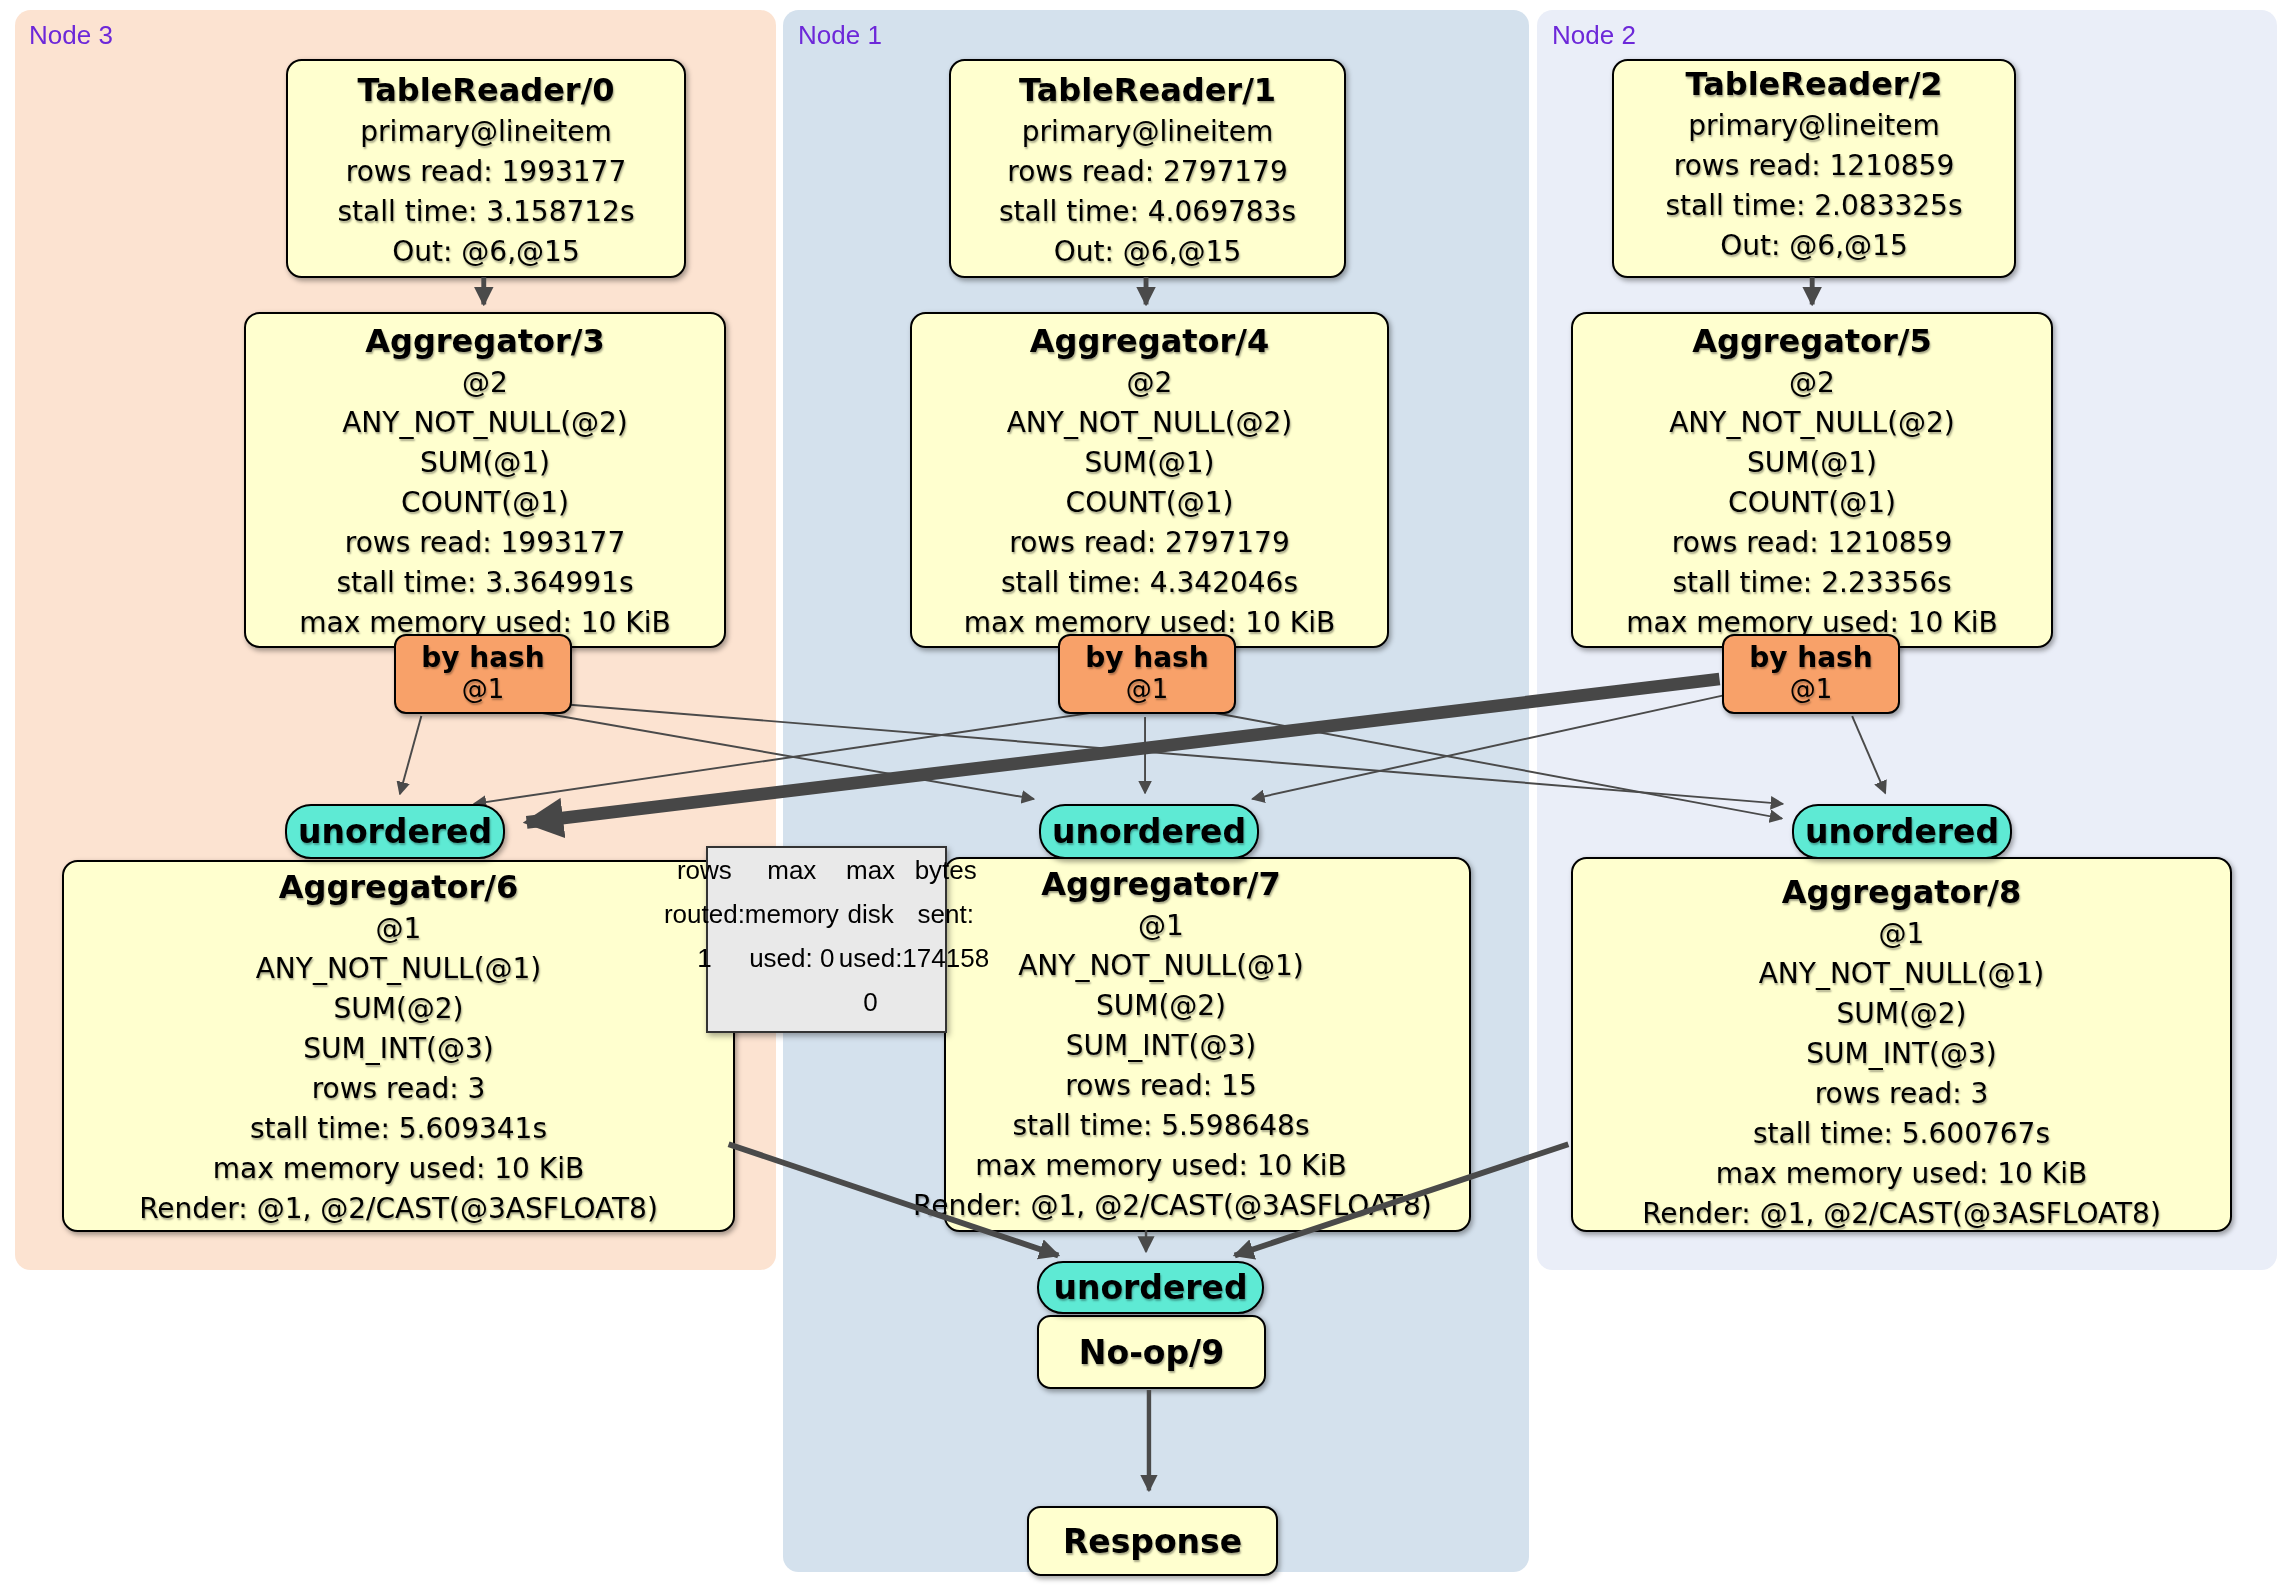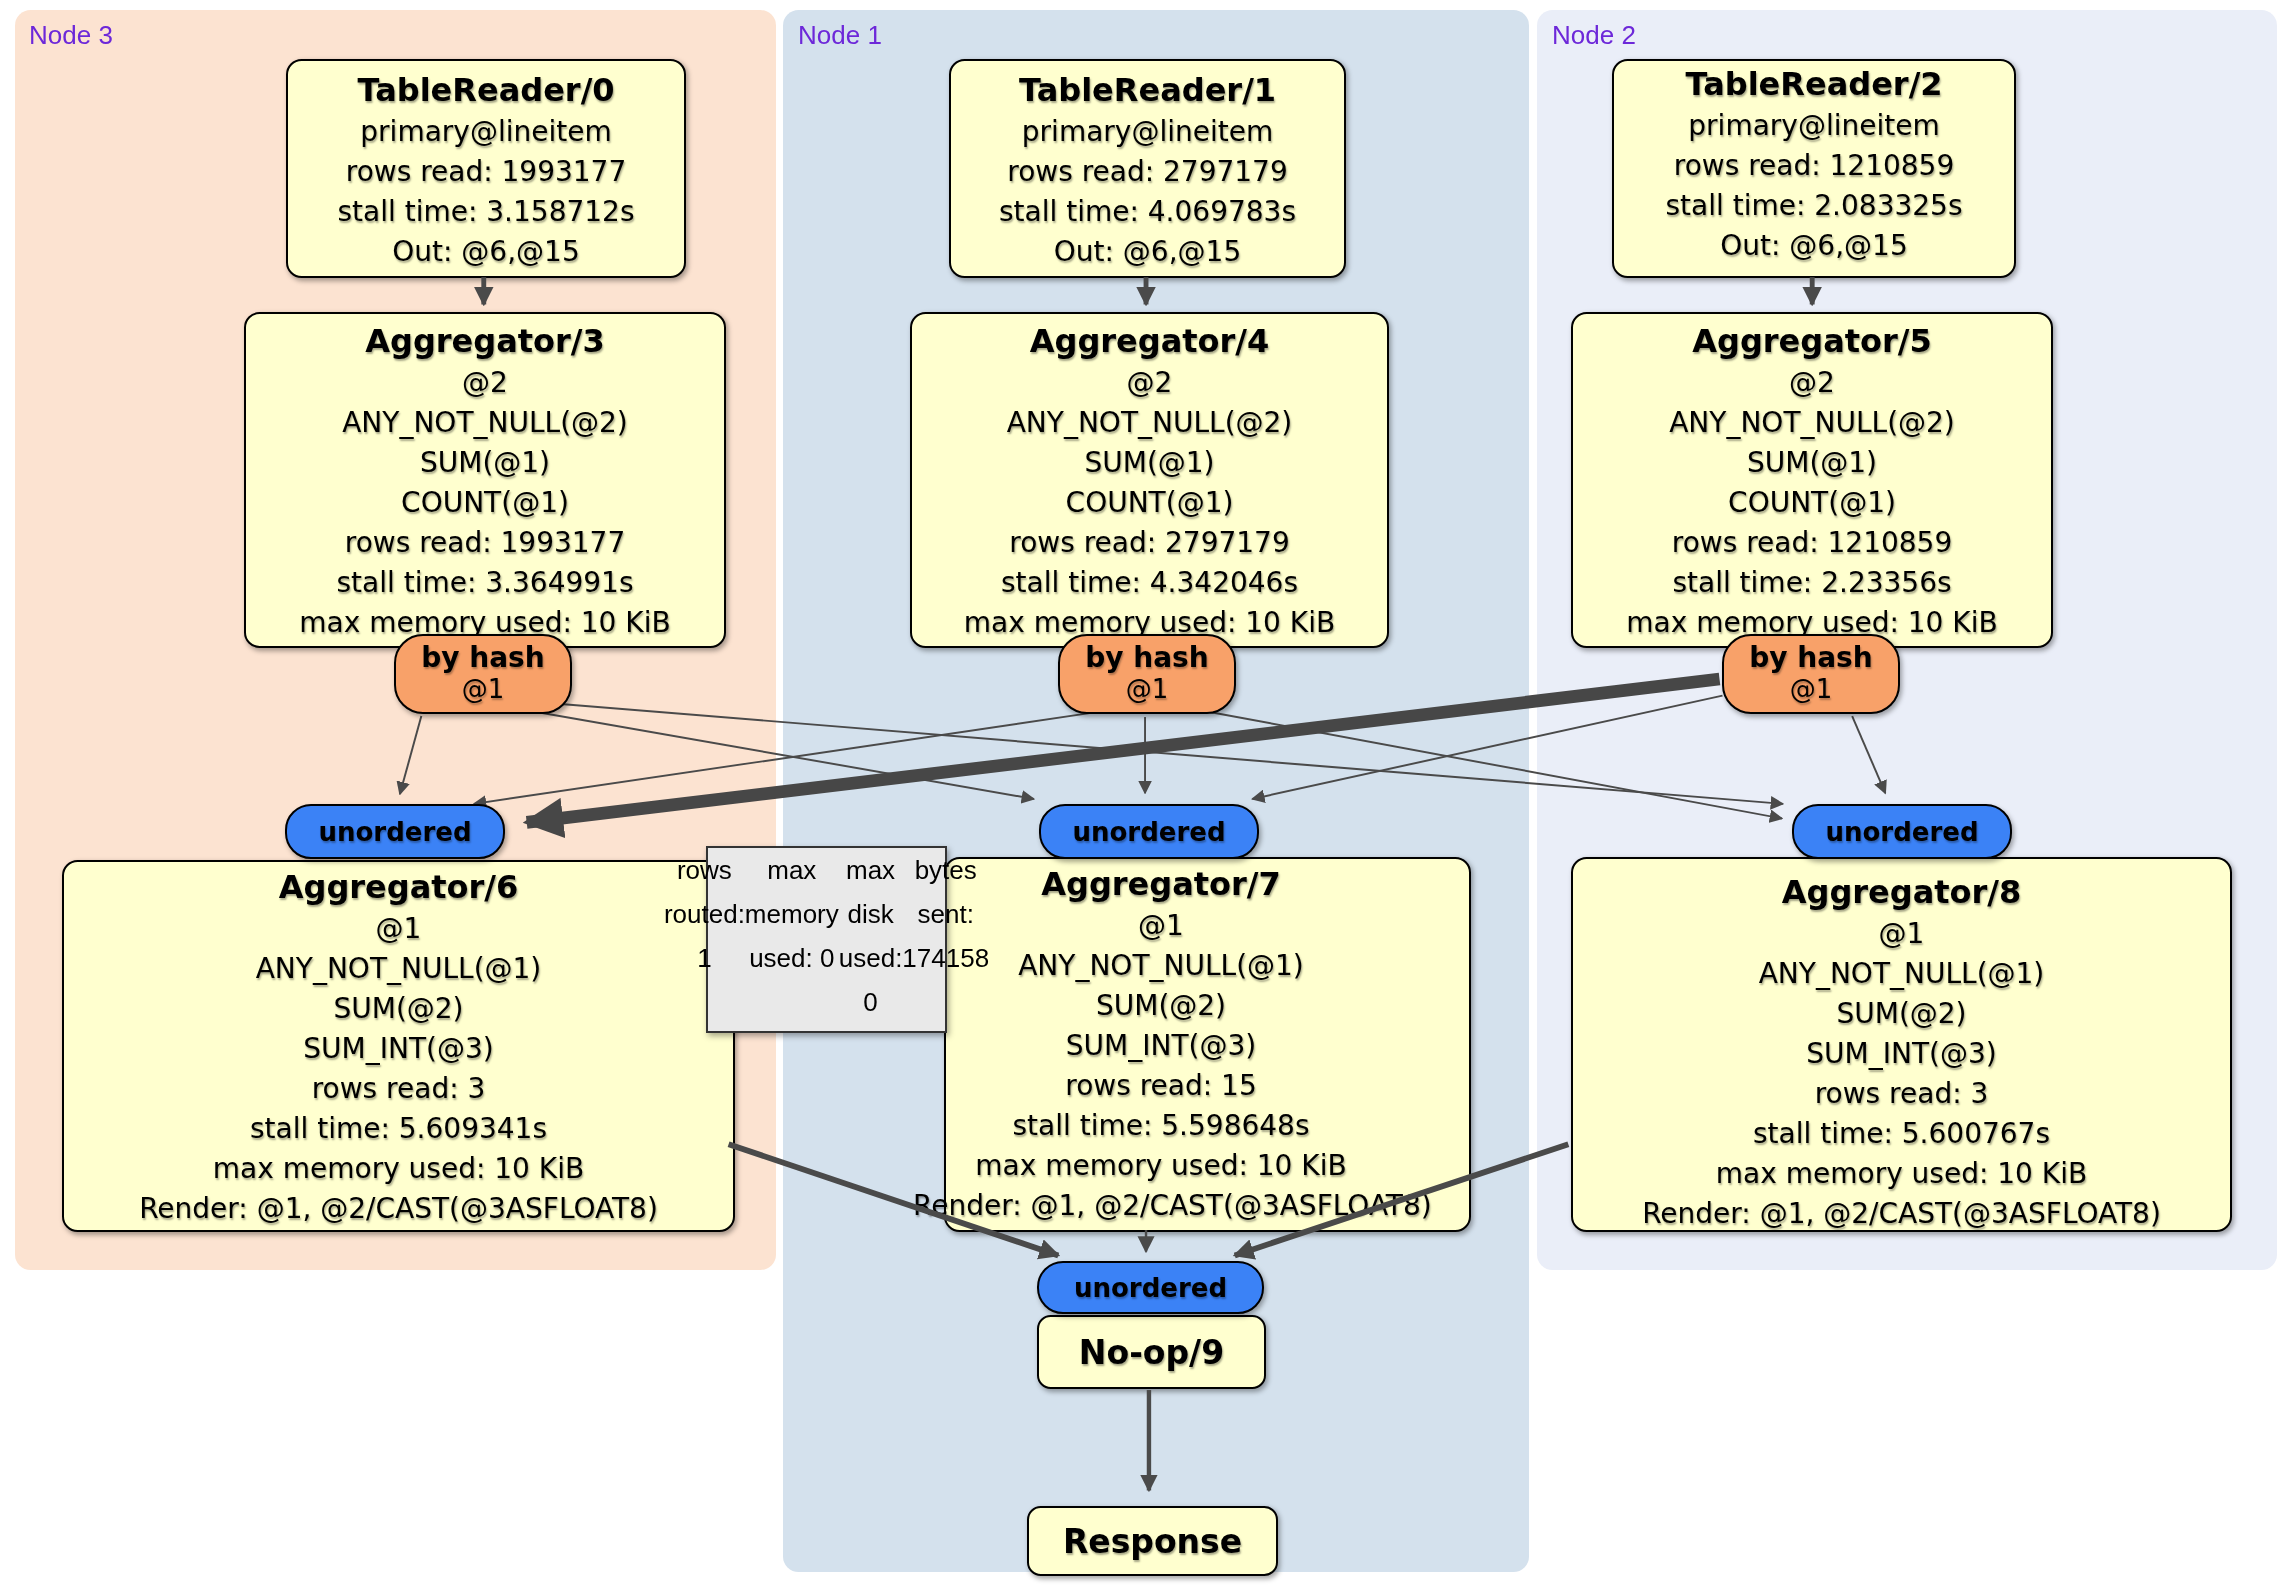--- a/index.html
+++ b/index.html
@@ -10,26 +10,26 @@
   .edges{position:absolute;left:0;top:0;z-index:3;pointer-events:none;}
   .nbox{position:absolute;background:#ffffcf;border:2.9px solid #000;border-radius:15.6px;z-index:2;
         box-shadow:2px 2.9px 4.9px rgba(0,0,0,0.35);text-align:center;color:#000;}
   .nbox .inner{position:relative;white-space:nowrap;}
   .nbox .title{font-weight:bold;font-size:32px;line-height:43px;text-shadow:1px 2px 2px rgba(0,0,0,0.35);}
   .nbox .ln{font-size:28px;line-height:40px;text-shadow:1px 2px 2px rgba(0,0,0,0.35);}
   .minibox{position:absolute;background:#ffffcf;border:2.9px solid #000;border-radius:13.7px;z-index:2;
         box-shadow:2px 2.9px 4.9px rgba(0,0,0,0.35);display:flex;align-items:center;justify-content:center;
         font-weight:bold;font-size:33px;color:#000;text-shadow:1px 2px 2px rgba(0,0,0,0.35);}
   .oval-hash{position:absolute;width:174px;height:76px;background:#f8a169;border:2.9px solid #000;
-        border-radius:29px;z-index:4;box-shadow:2px 2.9px 4.9px rgba(0,0,0,0.35);text-align:center;color:#000;}
+        border-radius:12px;z-index:4;box-shadow:2px 2.9px 4.9px rgba(0,0,0,0.35);text-align:center;color:#000;}
   .oval-hash .hl{font-weight:bold;font-size:28px;line-height:35px;margin-top:3.9px;text-shadow:1px 2px 2px rgba(0,0,0,0.3);}
   .oval-hash .ha{font-size:26px;line-height:29px;text-shadow:1px 2px 2px rgba(0,0,0,0.3);}
-  .oval-un{position:absolute;width:216px;height:51px;background:#3b82f6;border:2.9px solid #000;
+  .oval-un{position:absolute;width:216px;height:51px;background:#5eead4;border:2.9px solid #000;
         border-radius:26px;z-index:4;box-shadow:2px 2.9px 4.9px rgba(0,0,0,0.35);
-        display:flex;align-items:center;justify-content:center;font-weight:bold;font-size:26px;color:#000;
+        display:flex;align-items:center;justify-content:center;font-weight:bold;font-size:33px;color:#000;
         text-shadow:1px 2px 2px rgba(0,0,0,0.3);}
   .tooltip{position:absolute;left:706px;top:846px;width:237px;height:183px;background:#e9e9e9;
         border:2.9px solid #333;z-index:6;text-align:center;color:#000;
         font-family:Liberation Sans, sans-serif;font-size:26px;line-height:44px;
         box-shadow:2px 2.9px 5.9px rgba(0,0,0,0.35);display:flex;flex-direction:row;justify-content:center;}
 </style>
 </head>
 <body>
 
 <div class="canvas">

